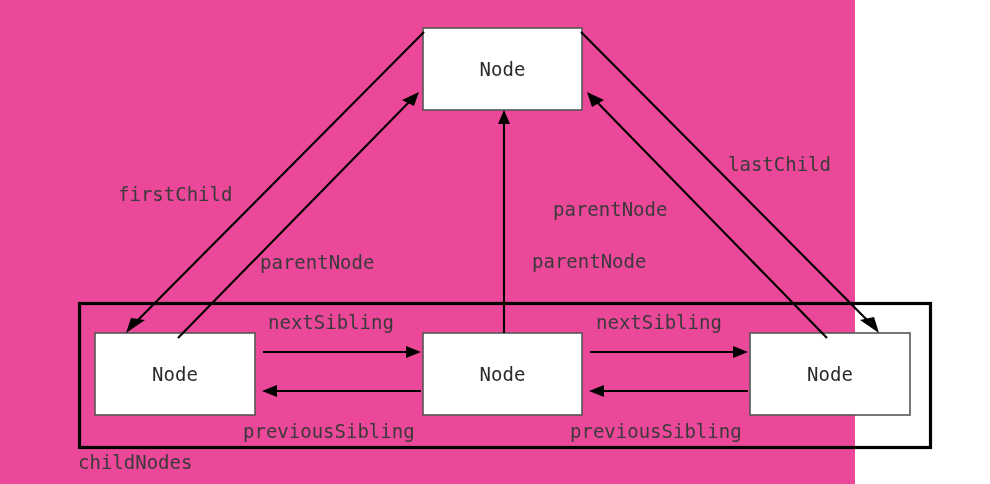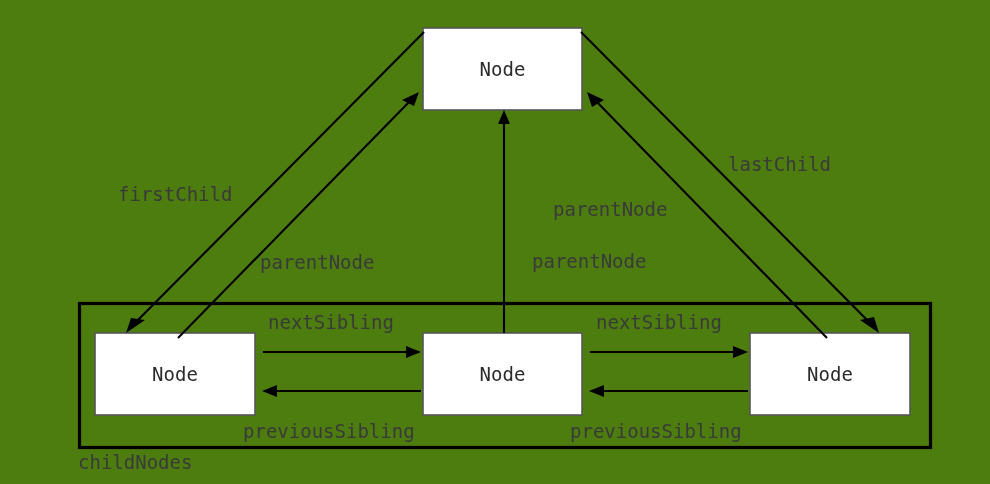--- a/index.html
+++ b/index.html
@@ -8,23 +8,23 @@
     background: #ffffff;
   }
   body {
     width: 990px;
     height: 484px;
     overflow: hidden;
     font-family: "DejaVu Sans Mono", "Liberation Mono", monospace;
   }
   #diagram-root {
     position: relative;
-    width: 990px;
+    width: 855px;
     height: 484px;
-    background: #4d7c0f;
+    background: #ec4899;
   }
   svg#dom-tree-svg {
     position: absolute;
     left: 0;
     top: 0;
     width: 990px;
     height: 484px;
     display: block;
   }
   text.node-label {

